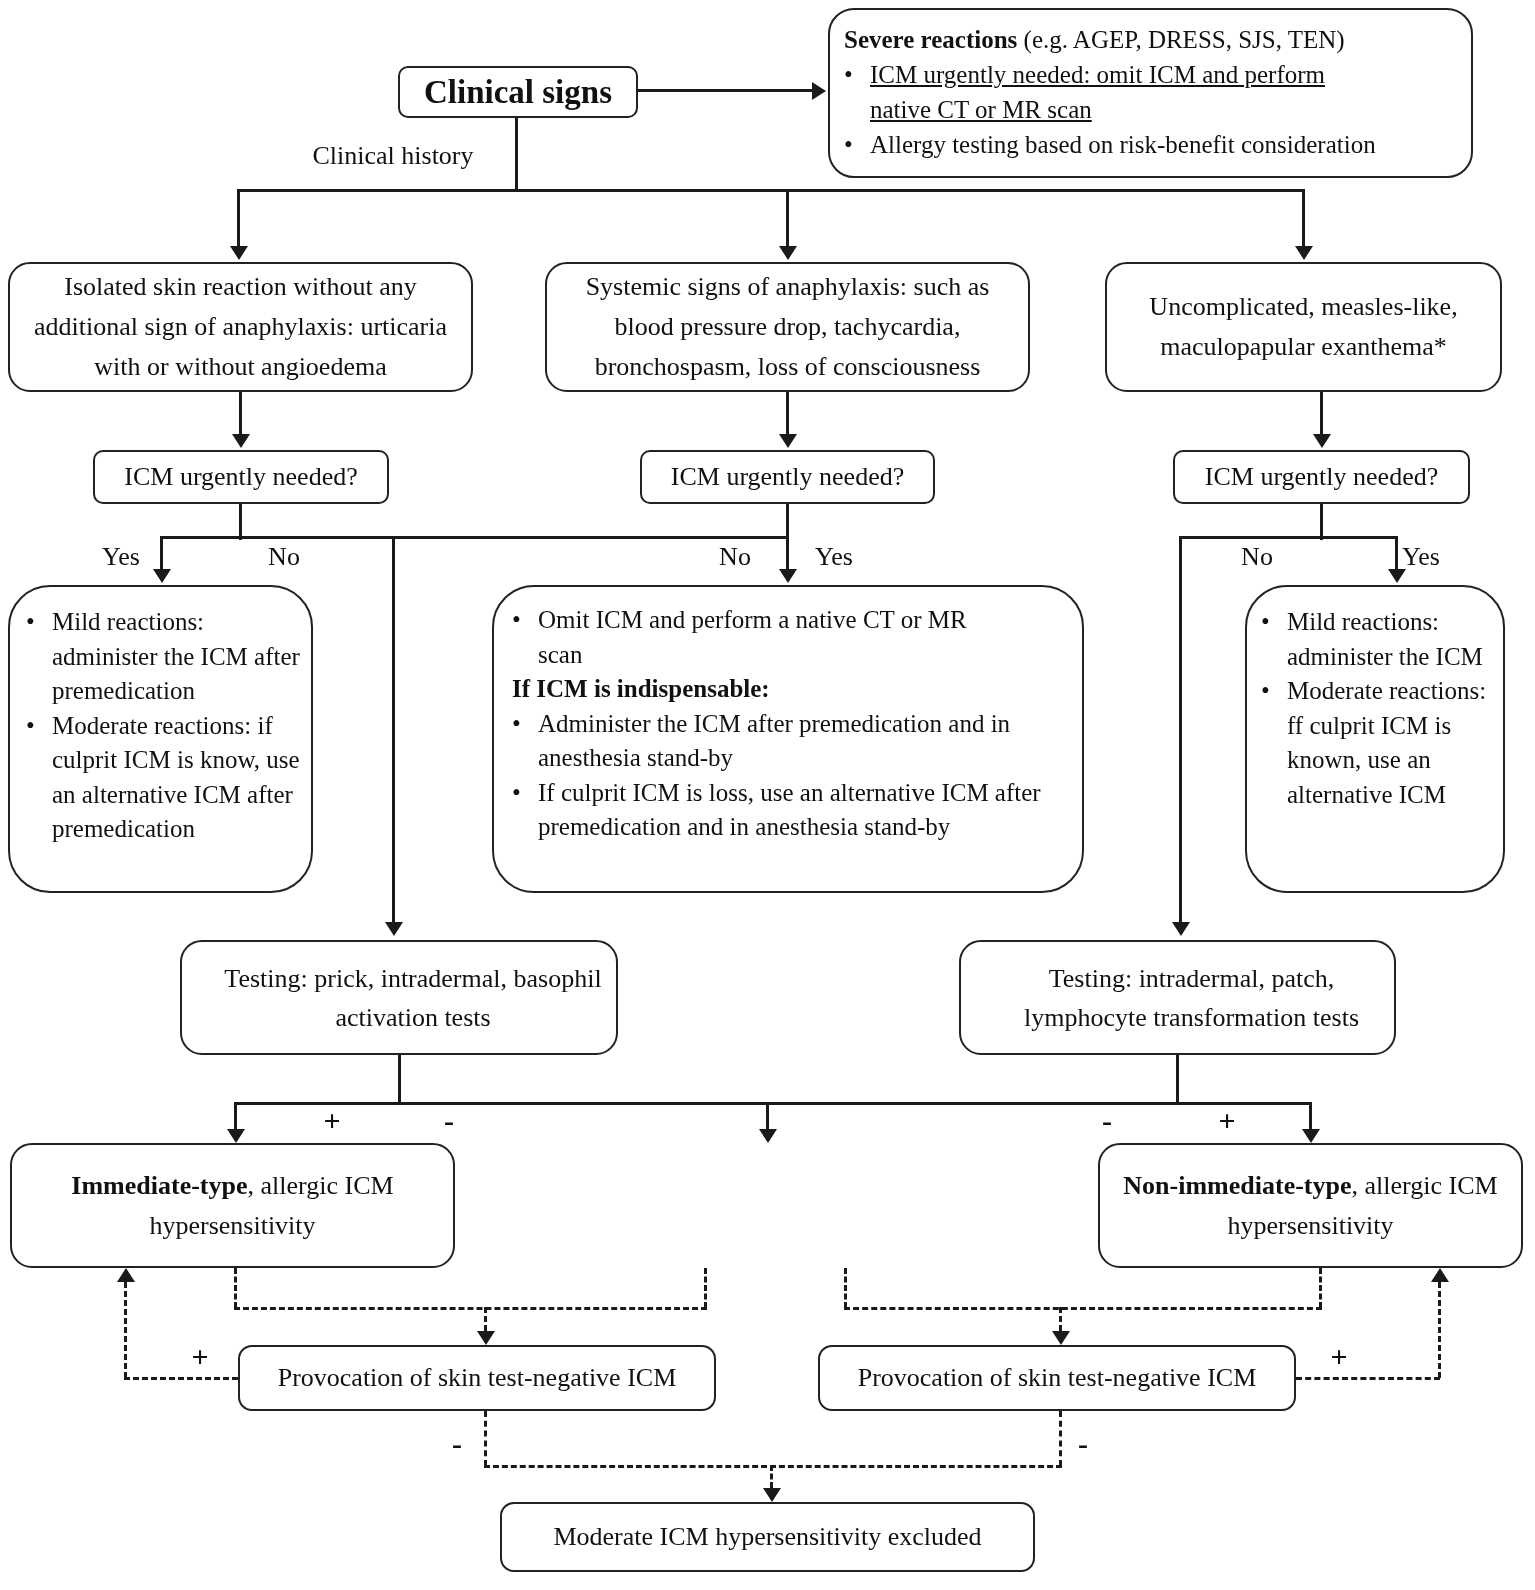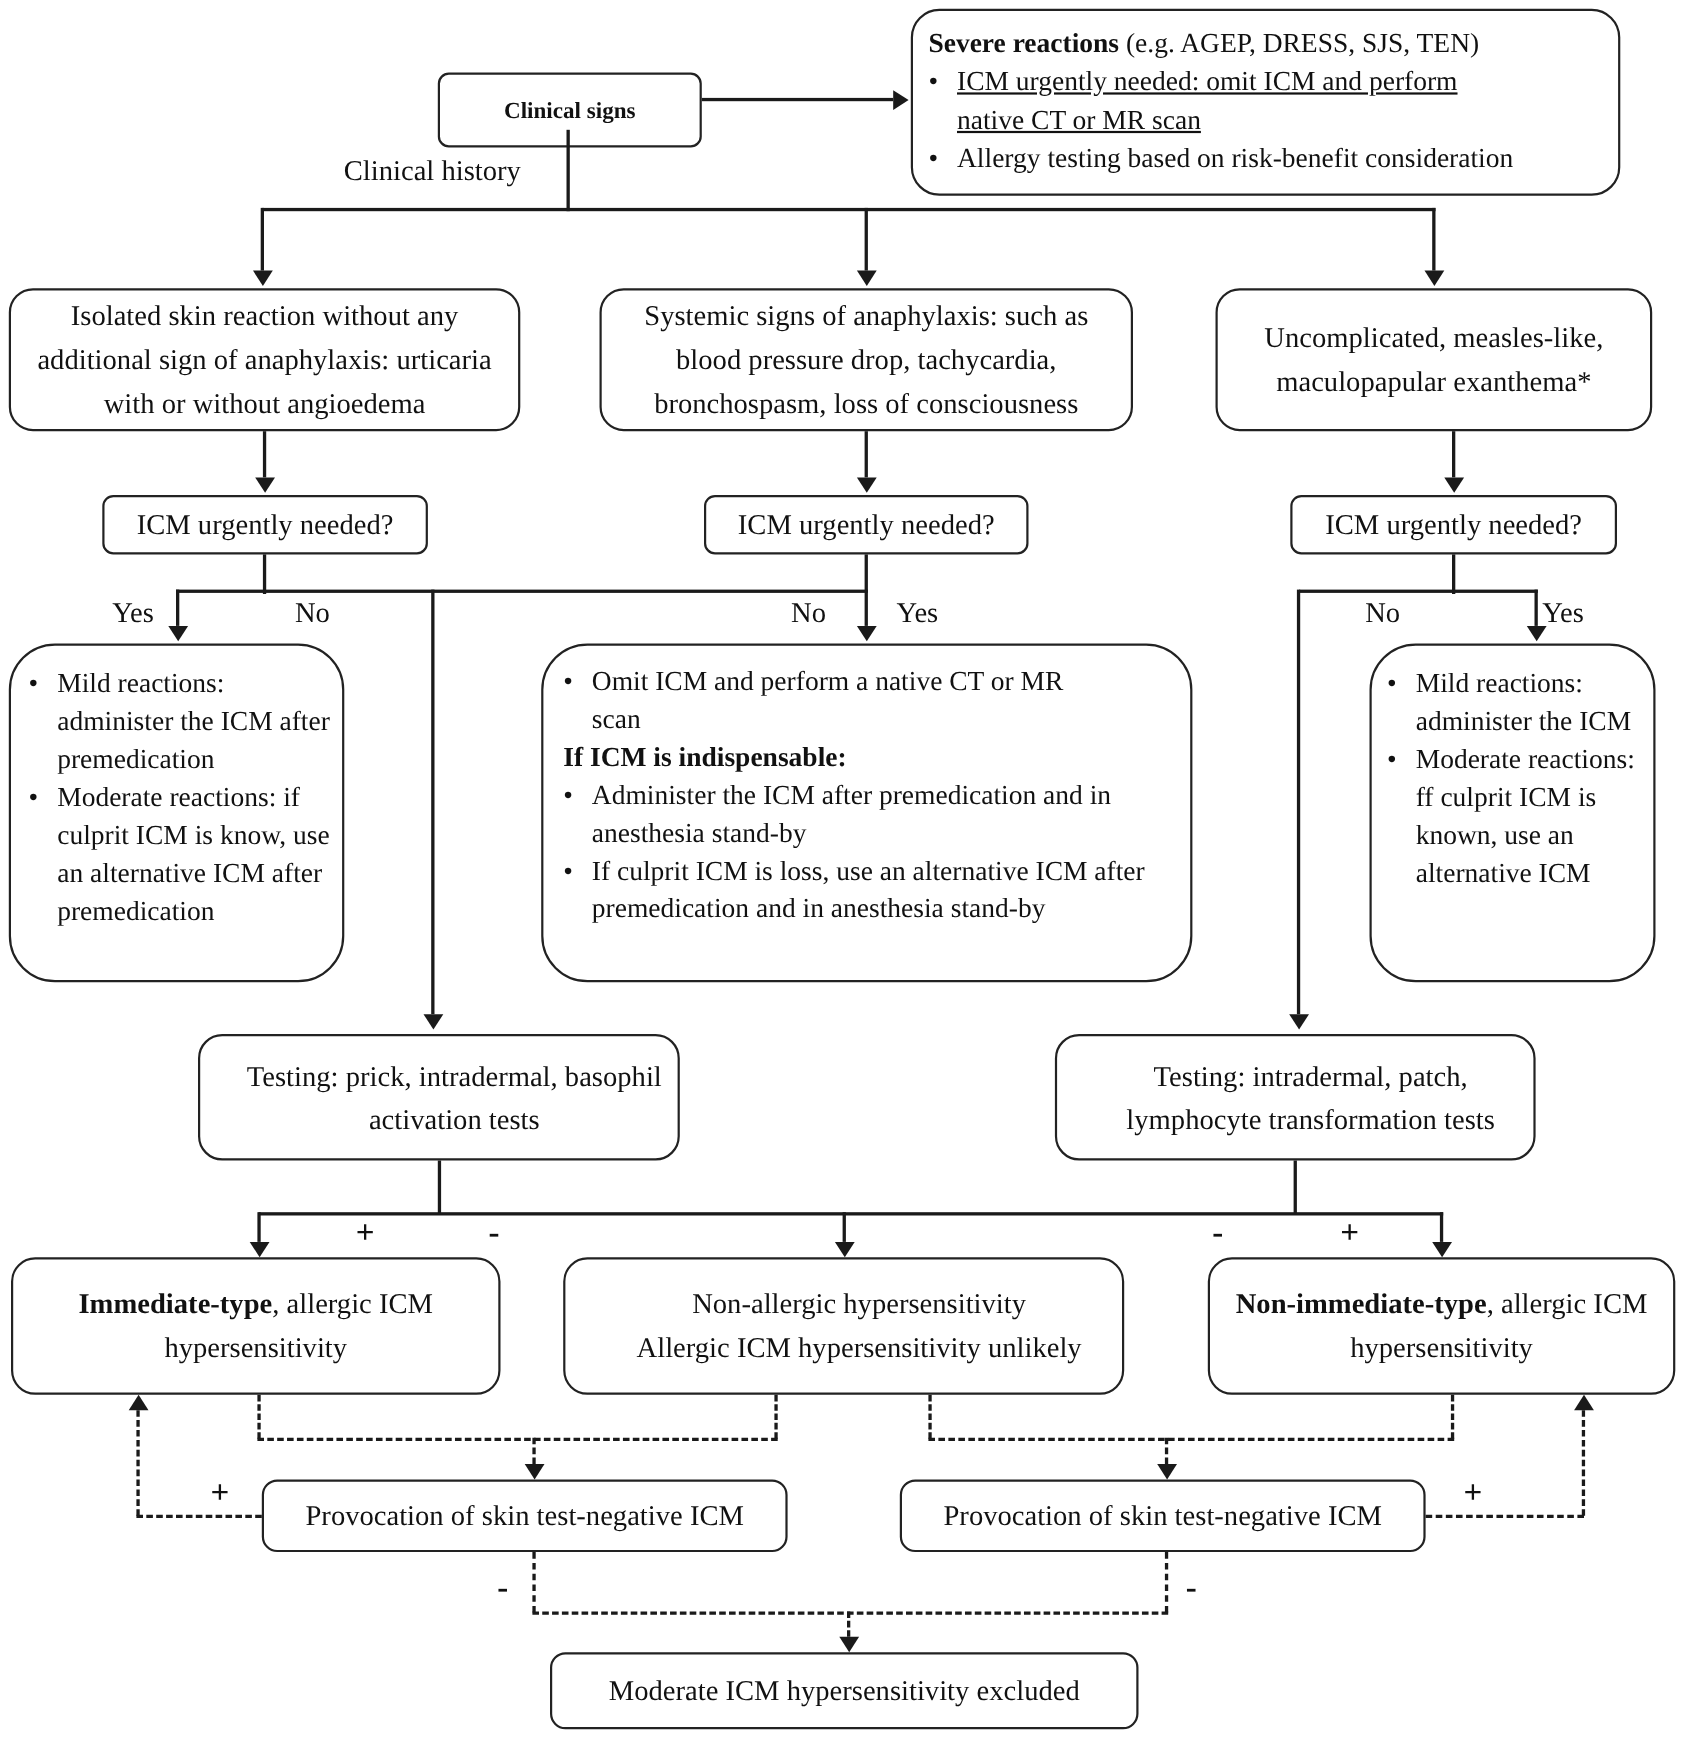--- a/index.html
+++ b/index.html
@@ -35,21 +35,21 @@
   .ar{border-top:9px solid transparent;border-bottom:9px solid transparent;border-left:14px solid #1a1a1a;}
   
   .lbl{position:absolute;transform:translate(-50%,-50%);white-space:nowrap;font-size:26px;}
   .sign{font-size:30px;font-weight:bold;}
 </style>
 </head>
 <body>
 
 <div id="canvas">
 
-  <div class="node r10 center b" style="left:398px;top:66px;width:240px;height:68px;font-size:21px;">
+  <div class="node r10 center b" style="left:398px;top:66px;width:240px;height:52px;font-size:33px;">
       <span>Clinical signs</span>
     </div>
 
   <div class="node r26" style="left:828px;top:8px;width:645px;height:170px;padding:12px 8px 10px 14px;font-size:25px;line-height:35px;">
     <div><span class="b">Severe reactions</span><span> (e.g. AGEP, DRESS, SJS, TEN)</span></div>
     <div class="brow">
       <span class="bglyph">•</span>
       <span class="btext" style="max-width:500px;text-decoration:underline;">ICM urgently needed: omit ICM and perform native CT or MR scan</span>
     </div>
     <div class="brow">
@@ -125,26 +125,20 @@
     </div>
 
   <div class="node r22 center" style="left:959px;top:940px;width:437px;height:115px;line-height:39px;">
       <span style="max-width:420px;">Testing: intradermal, patch, lymphocyte transformation tests</span>
     </div>
 
   <div class="node r22 center" style="left:10px;top:1143px;width:445px;height:125px;padding:0 16px;line-height:40px;">
       <span><span class="b">Immediate-type</span><span>, allergic ICM hypersensitivity</span></span>
     </div>
 
-  <div class="node r22 center" style="left:512px;top:1143px;width:510px;height:125px;line-height:40px;">
-    <div>
-      <div>Non-allergic hypersensitivity</div>
-      <div>Allergic ICM hypersensitivity unlikely</div>
-    </div>
-  </div>
 
   <div class="node r22 center" style="left:1098px;top:1143px;width:425px;height:125px;padding:0 14px;line-height:40px;">
       <span><span class="b">Non-immediate-type</span><span>, allergic ICM hypersensitivity</span></span>
     </div>
 
   <div class="node r14 center" style="left:238px;top:1345px;width:478px;height:66px;">
       <span>Provocation of skin test-negative ICM</span>
     </div>
 
   <div class="node r14 center" style="left:818px;top:1345px;width:478px;height:66px;">

